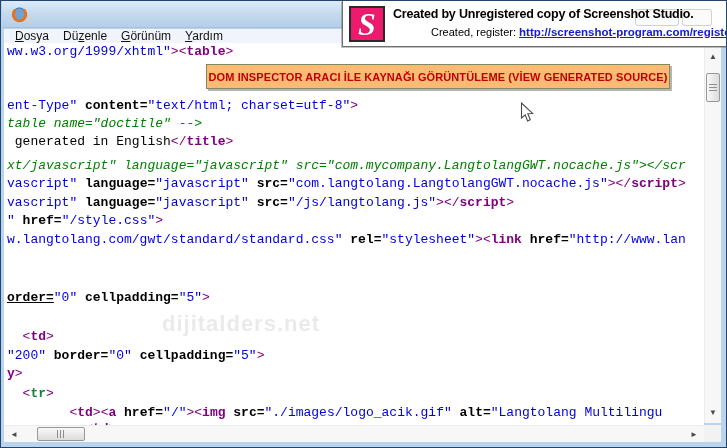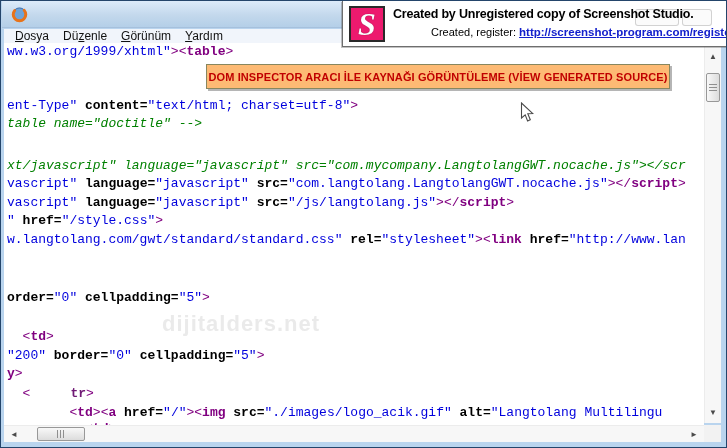--- a/index.html
+++ b/index.html
@@ -127,30 +127,31 @@
       <span class="menu-item">Dü<u>z</u>enle</span>
       <span class="menu-item"><u>G</u>örünüm</span>
       <span class="menu-item"><u>Y</u>ardım</span>
     </div>
 
   <div class="content" id="source">
     <div class="site-watermark">dijitalders.net</div>
   <div class="src-line" style="top: 2px;"><span class="tk-value" style="color: rgb(0, 0, 221);">ww.w3.org/1999/xhtml"</span><span class="tk-tag" style="color: rgb(128, 0, 128);">&gt;&lt;</span><span class="tk-tagname" style="color: rgb(128, 0, 128);">table</span><span class="tk-tag" style="color: rgb(128, 0, 128);">&gt;</span></div>
       <div class="src-line" style="top: 56px;"><span class="tk-value" style="color: rgb(0, 0, 221);">ent-Type"</span><span class="tk-attr" style="color: rgb(0, 0, 0);"> content=</span><span class="tk-value" style="color: rgb(0, 0, 221);">"text/html; charset=utf-8"</span><span class="tk-tag" style="color: rgb(128, 0, 128);">&gt;</span></div>
       <div class="src-line" style="top: 74px;"><span class="tk-comment" style="color: rgb(0, 128, 0);">table name="doctitle" --&gt;</span></div>
+      <div class="src-line" style="top: 92px;"><span class="tk-text" style="color: rgb(0, 0, 0);"> generated in English</span><span class="tk-tag" style="color: rgb(128, 0, 128);">&lt;/</span><span class="tk-tagname" style="color: rgb(128, 0, 128);">title</span><span class="tk-tag" style="color: rgb(128, 0, 128);">&gt;</span></div>
       <div class="src-line" style="top: 116px;"><span class="tk-comment" style="color: rgb(0, 128, 0);">xt/javascript" language="javascript" src="com.mycompany.LangtolangGWT.nocache.js"&gt;&lt;/scr</span></div>
       <div class="src-line" style="top: 134px;"><span class="tk-value" style="color: rgb(0, 0, 221);">vascript"</span><span class="tk-attr" style="color: rgb(0, 0, 0);"> language=</span><span class="tk-value" style="color: rgb(0, 0, 221);">"javascript"</span><span class="tk-attr" style="color: rgb(0, 0, 0);"> src=</span><span class="tk-value" style="color: rgb(0, 0, 221);">"com.langtolang.LangtolangGWT.nocache.js"</span><span class="tk-tag" style="color: rgb(128, 0, 128);">&gt;&lt;/</span><span class="tk-tagname" style="color: rgb(128, 0, 128);">script</span><span class="tk-tag" style="color: rgb(128, 0, 128);">&gt;</span></div>
       <div class="src-line" style="top: 153px;"><span class="tk-value" style="color: rgb(0, 0, 221);">vascript"</span><span class="tk-attr" style="color: rgb(0, 0, 0);"> language=</span><span class="tk-value" style="color: rgb(0, 0, 221);">"javascript"</span><span class="tk-attr" style="color: rgb(0, 0, 0);"> src=</span><span class="tk-value" style="color: rgb(0, 0, 221);">"/js/langtolang.js"</span><span class="tk-tag" style="color: rgb(128, 0, 128);">&gt;&lt;/</span><span class="tk-tagname" style="color: rgb(128, 0, 128);">script</span><span class="tk-tag" style="color: rgb(128, 0, 128);">&gt;</span></div>
       <div class="src-line" style="top: 171px;"><span class="tk-value" style="color: rgb(0, 0, 221);">"</span><span class="tk-attr" style="color: rgb(0, 0, 0);"> href=</span><span class="tk-value" style="color: rgb(0, 0, 221);">"/style.css"</span><span class="tk-tag" style="color: rgb(128, 0, 128);">&gt;</span></div>
       <div class="src-line" style="top: 190px;"><span class="tk-value" style="color: rgb(0, 0, 221);">w.langtolang.com/gwt/standard/standard.css"</span><span class="tk-attr" style="color: rgb(0, 0, 0);"> rel=</span><span class="tk-value" style="color: rgb(0, 0, 221);">"stylesheet"</span><span class="tk-tag" style="color: rgb(128, 0, 128);">&gt;&lt;</span><span class="tk-tagname" style="color: rgb(128, 0, 128);">link</span><span class="tk-attr" style="color: rgb(0, 0, 0);"> href=</span><span class="tk-value" style="color: rgb(0, 0, 221);">"http://www.lan</span></div>
-      <div class="src-line" style="top: 248px;"><span class="tk-attr" style="color: rgb(0, 0, 0);">order=</span><span class="tk-value" style="color: rgb(0, 0, 221);">"0"</span><span class="tk-attr" style="color: rgb(0, 0, 0);"> cellpadding=</span><span class="tk-value" style="color: rgb(0, 0, 221);">"5"</span><span class="tk-tag" style="color: rgb(128, 0, 128);">&gt;</span></div>
+      <div class="src-line" style="top: 248px;"><span class="tk-attr" style="color: rgb(0, 0, 0); text-decoration: underline;">order=</span><span class="tk-value" style="color: rgb(0, 0, 221);">"0"</span><span class="tk-attr" style="color: rgb(0, 0, 0);"> cellpadding=</span><span class="tk-value" style="color: rgb(0, 0, 221);">"5"</span><span class="tk-tag" style="color: rgb(128, 0, 128);">&gt;</span></div>
       <div class="src-line" style="top: 287px;"><span class="tk-text" style="color: rgb(0, 0, 0);">  </span><span class="tk-tag" style="color: rgb(128, 0, 128);">&lt;</span><span class="tk-tagname" style="color: rgb(128, 0, 128);">td</span><span class="tk-tag" style="color: rgb(128, 0, 128);">&gt;</span></div>
       <div class="src-line" style="top: 306px;"><span class="tk-value" style="color: rgb(0, 0, 221);">"200"</span><span class="tk-attr" style="color: rgb(0, 0, 0);"> border=</span><span class="tk-value" style="color: rgb(0, 0, 221);">"0"</span><span class="tk-attr" style="color: rgb(0, 0, 0);"> cellpadding=</span><span class="tk-value" style="color: rgb(0, 0, 221);">"5"</span><span class="tk-tag" style="color: rgb(128, 0, 128);">&gt;</span></div>
       <div class="src-line" style="top: 324px;"><span class="tk-tagname" style="color: rgb(128, 0, 128);">y</span><span class="tk-tag" style="color: rgb(128, 0, 128);">&gt;</span></div>
-      <div class="src-line" style="top: 344px;"><span class="tk-text" style="color: rgb(0, 0, 0);">  </span><span class="tk-tag" style="color: rgb(128, 0, 128);">&lt;</span><span class="tk-tagname" style="color: #701a75; margin-left: 40px;">tr</span><span class="tk-tag" style="color: rgb(128, 0, 128);">&gt;</span></div>
+      <div class="src-line" style="top: 344px;"><span class="tk-text" style="color: rgb(0, 0, 0);">  </span><span class="tk-tag" style="color: rgb(128, 0, 128);">&lt;</span><span class="tk-tagname" style="color: #15803d;">tr</span><span class="tk-tag" style="color: rgb(128, 0, 128);">&gt;</span></div>
       <div class="src-line" style="top: 363px;"><span class="tk-text" style="color: rgb(0, 0, 0);">        </span><span class="tk-tag" style="color: rgb(128, 0, 128);">&lt;</span><span class="tk-tagname" style="color: rgb(128, 0, 128);">td</span><span class="tk-tag" style="color: rgb(128, 0, 128);">&gt;&lt;</span><span class="tk-tagname" style="color: rgb(128, 0, 128);">a</span><span class="tk-attr" style="color: rgb(0, 0, 0);"> href=</span><span class="tk-value" style="color: rgb(0, 0, 221);">"/"</span><span class="tk-tag" style="color: rgb(128, 0, 128);">&gt;&lt;</span><span class="tk-tagname" style="color: rgb(128, 0, 128);">img</span><span class="tk-attr" style="color: rgb(0, 0, 0);"> src=</span><span class="tk-value" style="color: rgb(0, 0, 221);">"./images/logo_acik.gif"</span><span class="tk-attr" style="color: rgb(0, 0, 0);"> alt=</span><span class="tk-value" style="color: rgb(0, 0, 221);">"Langtolang Multilingu</span></div>
       <div class="src-line" style="top: 379px;"><span class="tk-text" style="color: rgb(0, 0, 0);">          </span><span class="tk-tag" style="color: rgb(128, 0, 128);">&lt;</span><span class="tk-tagname" style="color: rgb(128, 0, 128);">td</span><span class="tk-tag" style="color: rgb(128, 0, 128);">&gt;</span></div>
     </div>
 
   <div class="vscroll">
     <span class="sb-arrow" style="top:6px;left:0;">▲</span>
     <div class="vthumb">
       <div class="grip"></div>
     </div>
     <span class="sb-arrow" style="bottom:6px;left:0;">▼</span>

